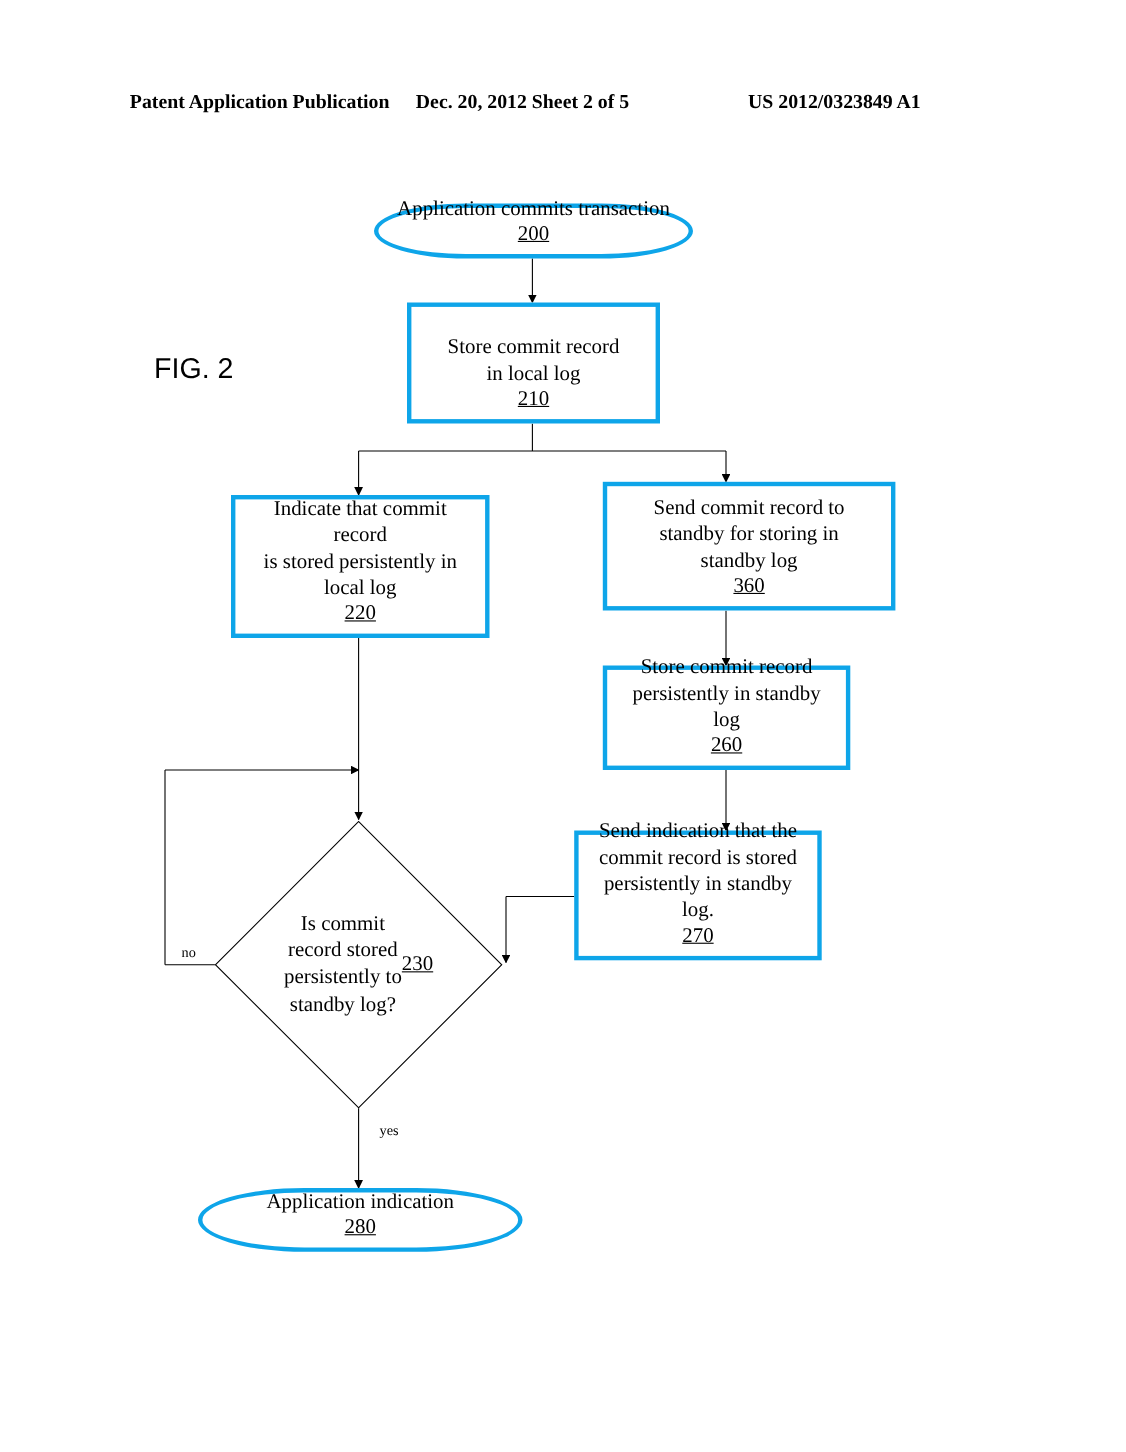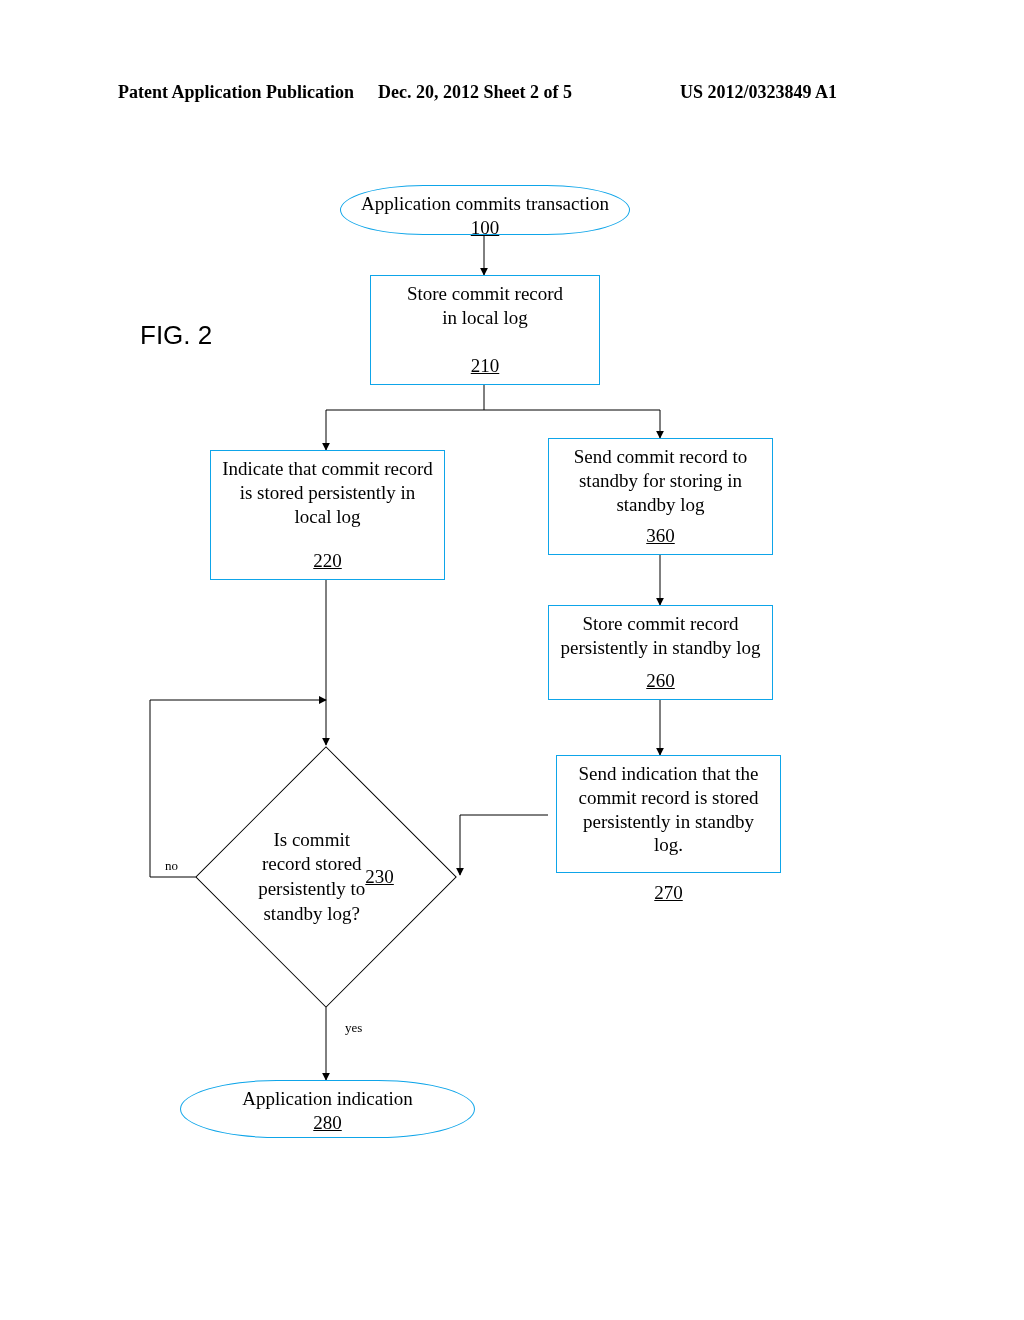--- a/index.html
+++ b/index.html
@@ -28,28 +28,28 @@
     left: 140px;
     top: 320px;
     font-family: Arial, Helvetica, sans-serif;
     font-size: 26px;
     font-weight: 400;
     text-align: center;
   }
 
   .node {
     position: absolute;
-    border: 1px solid #0ea5e9;
+    border: 4px solid #0ea5e9;
     background: #fff;
     text-align: center;
     font-size: 19px;
     line-height: 1.25;
     display: flex;
     flex-direction: column;
-    justify-content: space-between;
+    justify-content: flex-end;
     align-items: center;
     padding: 6px 10px;
   }
   .node .ref { text-decoration: underline; }
   .terminator { border-radius: 200px / 60px; }
 
   .diamond {
     position: absolute;
     width: 260px;
     height: 260px;
@@ -124,50 +124,50 @@
 
   <line x1="196" y1="877" x2="150" y2="877" stroke="#000" stroke-width="1"></line>
   <line x1="150" y1="877" x2="150" y2="700" stroke="#000" stroke-width="1"></line>
   <line x1="150" y1="700" x2="326" y2="700" stroke="#000" stroke-width="1" marker-end="url(#arrow)"></line>
 
   <line x1="326" y1="1007" x2="326" y2="1080" stroke="#000" stroke-width="1" marker-end="url(#arrow)"></line>
 </svg>
 
 <div class="node terminator" style="left:340px; top:185px; width:290px; height:50px;">
   <span>Application commits transaction</span>
-  <span class="ref">100</span>
+  <span class="ref">200</span>
 </div>
 
 <div class="node" style="left:370px; top:275px; width:230px; height:110px;">
   <span style="white-space:pre-line;">Store commit record
 in local log</span>
   <span class="ref">210</span>
 </div>
 
 <div class="node" style="left:210px; top:450px; width:235px; height:130px;">
   <span style="white-space:pre-line;">Indicate that commit record
 is stored persistently in
 local log</span>
   <span class="ref">220</span>
 </div>
 
-<div class="node" style="left:548px; top:438px; width:225px; height:117px;">
+<div class="node" style="left:548px; top:438px; width:266px; height:117px;">
   <span style="white-space:pre-line;">Send commit record to
 standby for storing in
 standby log</span>
   <span class="ref">360</span>
 </div>
 
 <div class="node" style="left:548px; top:605px; width:225px; height:95px;">
   <span style="white-space:pre-line;">Store commit record
 persistently in standby log</span>
   <span class="ref">260</span>
 </div>
 
-<div class="node" style="left:556px; top:755px; width:225px; height:118px;gap:24px;">
+<div class="node" style="left:522px; top:755px; width:225px; height:118px;">
   <span style="white-space:pre-line;">Send indication that the
 commit record is stored
 persistently in standby log.</span>
   <span class="ref">270</span>
 </div>
 
 <div class="diamond" style="left:196px; top:747px;">
   <div class="shape"></div>
   <div class="label">
     <span style="white-space:pre-line;">Is commit

